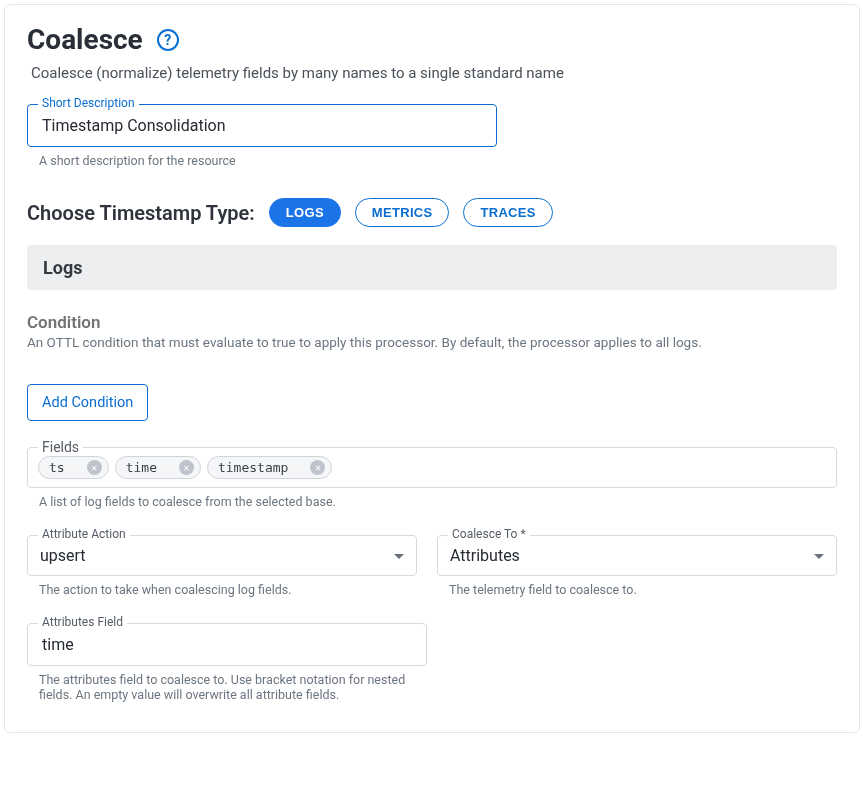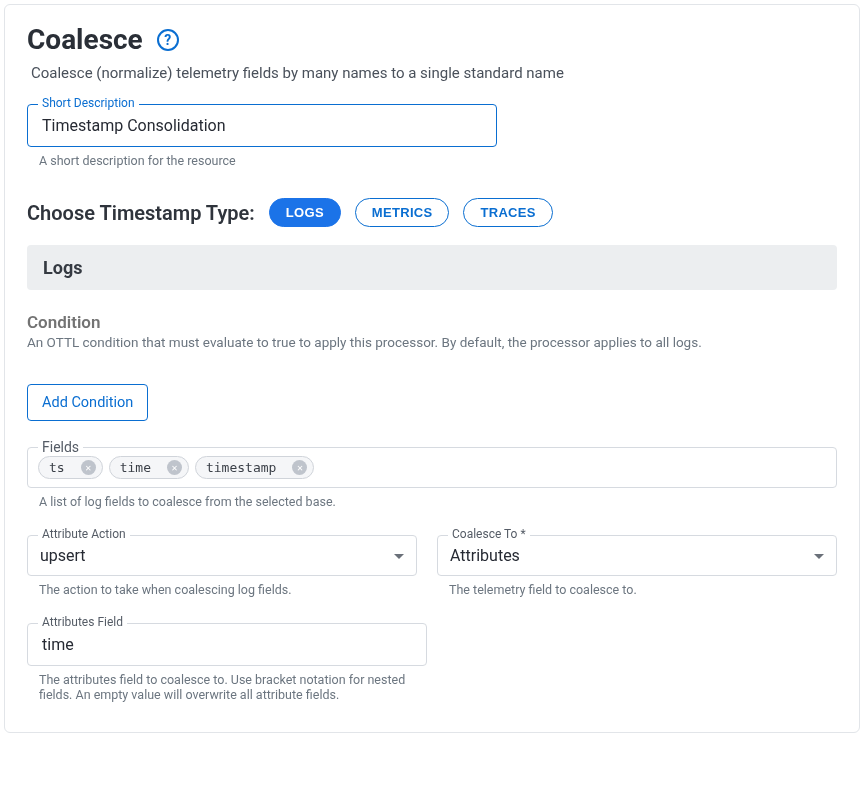--- a/index.html
+++ b/index.html
@@ -131,21 +131,21 @@
     border: 1px solid var(--border);
     border-radius: 4px;
     padding: 8px 10px 8px 10px;
   }
   .chips-wrap .legend {
     position: absolute; top: -9px; left: 10px; background: #fff; padding: 0 4px;
     font-size: 14px; color: #555c66;
   }
   .chips { display: flex; flex-wrap: wrap; gap: 6px; }
   .chip {
-    display: inline-flex; align-items: center; gap: 16px;
+    display: inline-flex; align-items: center; gap: 22px;
     border: 1px solid var(--chip-border);
     background: var(--chip-bg);
     border-radius: 999px;
     padding: 3px 6px 3px 10px;
     font-family: "Consolas", "Menlo", monospace;
     font-size: 13px;
     color: #3a3f47;
   }
   .chip .x {
     width: 15px; height: 15px; border-radius: 50%; background: #bfc4cc; color: #fff;

